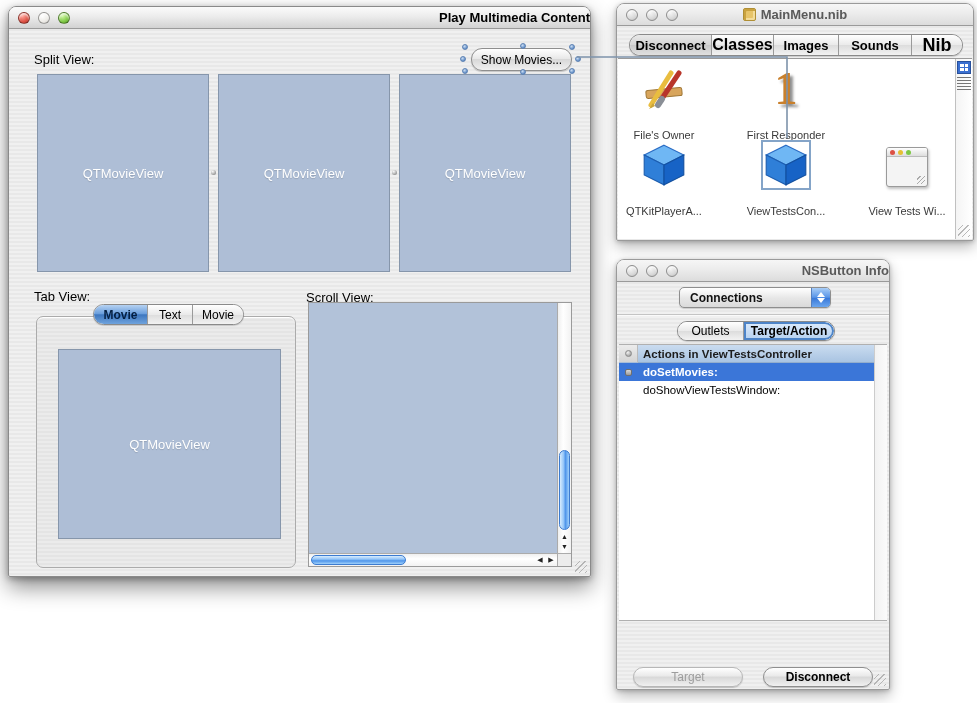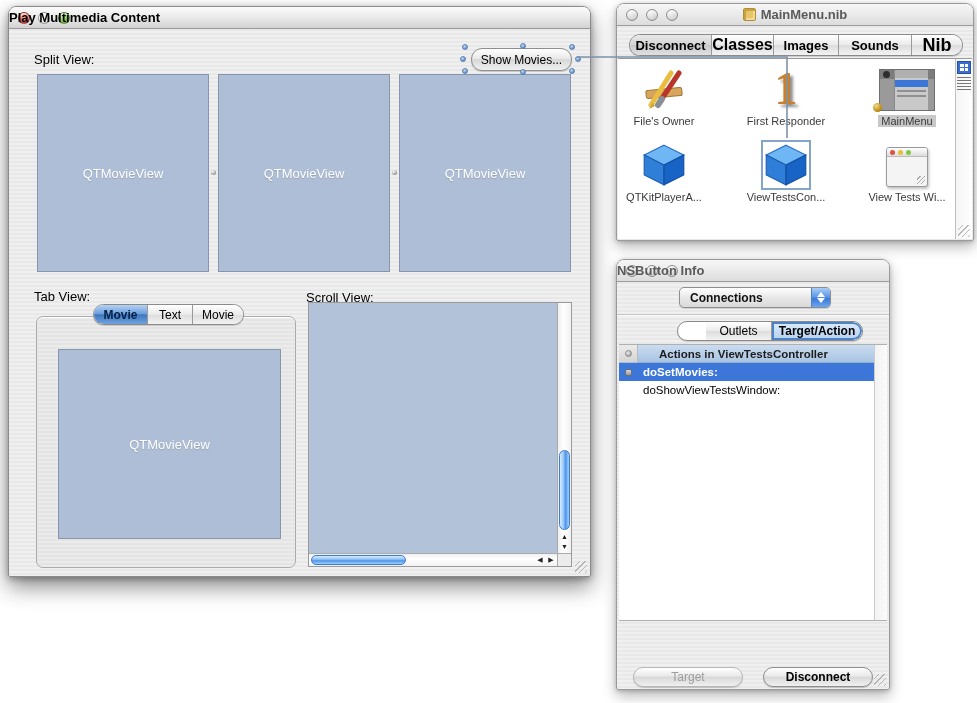--- a/index.html
+++ b/index.html
@@ -15,21 +15,21 @@
   }
   .shadow-strong { box-shadow: 0 10px 22px rgba(0,0,0,.45), 0 2px 6px rgba(0,0,0,.3); }
   .shadow-soft { box-shadow: 0 6px 14px rgba(0,0,0,.28), 0 1px 4px rgba(0,0,0,.2); }
   .titlebar {
     position: absolute; left:0; right:0; top:0; height: 22px;
     background: linear-gradient(180deg,#fbfbfb,#ececec 45%,#d2d2d2);
     border-bottom: 1px solid #9a9a9a; border-radius: 7px 7px 0 0;
   }
   .titlebar.inactive { background: linear-gradient(180deg,#f6f6f6,#ececec 45%,#dcdcdc); }
   .title {
-    position: absolute; left:0; right:0; top:3px; text-align:left;
+    position: absolute; left:0; right:0; top:3px; text-align:right;
     font-size: 13px; font-weight: bold; color:#000;
   }
   .title.inactive { color:#5a5a5a; }
   .lights { position:absolute; left:9px; top:5px; display:flex; gap:8px; }
   .light { width:12px; height:12px; border-radius:50%; border:1px solid rgba(0,0,0,.35);
            box-shadow: inset 0 2px 2px rgba(255,255,255,.7); }
   .light.red   { background: radial-gradient(circle at 35% 30%, #ffa79d, #dd5144 60%, #a52f24); }
   .light.pale  { background: radial-gradient(circle at 35% 30%, #ffffff, #eceae6 60%, #c9c7c2); }
   .light.green { background: radial-gradient(circle at 35% 30%, #d2f7a8, #7ec845 60%, #4c8a1d); }
   .light.gray  { background: radial-gradient(circle at 35% 30%, #f4f4f4, #d8d8d8 60%, #b5b5b5); border-color:#8e8e8e; }
@@ -89,21 +89,21 @@
   .sb-arrow { position:absolute; font-size:7px; color:#222; text-align:center; line-height:10px; width:100%; }
 
   .grip { position:absolute; width:12px; height:12px;
     background: repeating-linear-gradient(135deg, rgba(0,0,0,0) 0 3px, #a8a8a8 3px 4px);
     opacity:.8; }
 
   
   .nib-white { position:absolute; left:1px; right:1px; bottom:1px; background:#fff; border-top:1px solid #9a9a9a; }
   .nib-item { position:absolute; width:110px; text-align:center; }
   .nib-icon-wrap { height:46px; display:flex; align-items:flex-end; justify-content:center; }
-  .nib-label { font-size:11px; color:#3a3a3a; margin-top:4px; }
+  .nib-label { font-size:11px; color:#3a3a3a; margin-top:18px; }
   .nib-col { position:absolute; top:0; bottom:0; right:0; width:17px;
     border-left:1px solid #c0c0c0; background:linear-gradient(90deg,#f4f4f4,#ffffff); }
 
   .sel-ring { outline:2px solid #84a4c8; outline-offset:1px; }
 
   
   .popup {
     position:absolute; height:21px; border:1px solid #8e8e8e; border-radius:5px;
     background: linear-gradient(180deg,#ffffff,#e6e6e6 55%,#dadada);
     display:flex; align-items:center; font-size:12px; font-weight:bold; color:#111;
@@ -112,21 +112,21 @@
   .popup-cap { position:absolute; right:0; top:0; bottom:0; width:19px; border-left:1px solid #5580c0;
     border-radius:0 4px 4px 0;
     background: linear-gradient(180deg,#a8cdf7,#5a96e8 48%,#3b7ad9 55%,#6aa6ef); }
   .tri-up { position:absolute; left:5px; top:4px; width:0; height:0;
     border-left:4px solid transparent; border-right:4px solid transparent; border-bottom:5px solid #fff; }
   .tri-down { position:absolute; left:5px; bottom:4px; width:0; height:0;
     border-left:4px solid transparent; border-right:4px solid transparent; border-top:5px solid #fff; }
 
   .row { display:flex; align-items:center; height:18px; font-size:11.5px; }
   .row-gutter { width:19px; align-self:stretch; display:flex; align-items:center; justify-content:center; }
-  .list-header-main { flex:1; align-self:stretch; display:flex; align-items:center; padding-left:21px;
+  .list-header-main { flex:1; align-self:stretch; display:flex; align-items:center; padding-left:5px;
     background: linear-gradient(180deg,#cadcf0,#a9c4e2); border-bottom:1px solid #93aecd;
     font-weight:bold; color:#1c1c1c; }
   .ball { width:7px; height:7px; border-radius:50%;
     background: radial-gradient(circle at 35% 30%, #f2f2f2, #a8a8a8 70%, #7a7a7a); border:1px solid #8a8a8a; }
   .sqdot { width:7px; height:7px; border-radius:2px;
     background: linear-gradient(180deg,#d9d9d9,#9a9a9a); border:1px solid #6f6f6f; }
 
   svg.overlay { position:absolute; left:0; top:0; z-index:100; pointer-events:none; }
 </style>
 </head>
@@ -238,36 +238,20 @@
         </svg>
       </div>
       <div class="nib-label">File's Owner</div>
     </div>
     <div class="nib-item" style="left:113px; top:6px;">
       <div class="nib-icon-wrap">
         <div style="font-family:'Liberation Serif',serif; font-size:46px; line-height:44px; font-weight:bold; color:#c9802c; text-shadow:3px 3px 3px rgba(0,0,0,.45);">1</div>
       </div>
       <div class="nib-label">First Responder</div>
     </div>
-    <div class="nib-item" style="left:234px; top:6px;">
-      <div class="nib-icon-wrap" style="position:relative;">
-        <div style="position:relative; width:56px; height:42px; background:#9a9a9a; border:1px solid #6e6e6e;">
-          <div style="position:absolute; left:0; top:0; right:0; height:9px; background:#7c7c7c;"></div>
-          <div style="position:absolute; left:3px; top:1px; width:7px; height:7px; border-radius:50%; background:#2e2e2e;"></div>
-          <div style="position:absolute; left:14px; top:0; width:34px; height:40px; background:#c9c9c9; border-left:1px solid #888;">
-            <div style="height:8px; background:#b0b0b0;"></div>
-            <div style="height:7px; margin-top:2px; background:#3b76d8;"></div>
-            <div style="height:2px; margin:3px 2px 0; background:#8f8f8f;"></div>
-            <div style="height:2px; margin:3px 2px 0; background:#8f8f8f;"></div>
-          </div>
-          <div style="position:absolute; left:-7px; bottom:-2px; width:9px; height:9px; border-radius:50%; background:radial-gradient(circle at 35% 30%, #f0d98a, #b8860b 70%, #7a5a06);"></div>
-        </div>
-      </div>
-      <div class="nib-label"><span style="background:#c8c8c8; padding:0 3px;">MainMenu</span></div>
-    </div>
 
     <div class="nib-item" style="left:-9px; top:82px;text-align:center;">
       <div class="nib-icon-wrap">
         <svg width="44" height="44" viewBox="0 0 40 40">
           <polygon points="20,2 38,11 20,20 2,11" fill="#6fb7f4" stroke="#2a6cc4" stroke-width="1"></polygon>
           <polygon points="2,11 20,20 20,38 2,29" fill="#2f7fd8" stroke="#1b5cae" stroke-width="1"></polygon>
           <polygon points="38,11 20,20 20,38 38,29" fill="#1763c6" stroke="#124f9e" stroke-width="1"></polygon>
         </svg>
       </div>
       <div class="nib-label">QTKitPlayerA...</div>
@@ -312,21 +296,21 @@
   <div class="popup" style="left:62px; top:27px; width:152px; padding-left:10px;">
     <span>Connections</span>
     <span class="popup-cap">
       <span class="tri-up"></span>
         <span class="tri-down"></span>
     </span>
   </div>
 
   <div style="position:absolute; left:0; right:0; top:54px; height:1px; background:#c4c4c4; box-shadow:0 1px 0 #fafafa;"></div>
 
-  <div class="tabset" style="left:60px; top:61px; height:20px;padding-left:28px;">
+  <div class="tabset" style="left:60px; top:61px; height:20px;">
     <div class="tabseg" style="width:66px;">Outlets</div>
     <div class="tabseg" style="width:90px; background:linear-gradient(180deg,#ddebfb,#b5d1f0); box-shadow:inset 0 0 0 2px #4d84c8; border-radius:0 10px 10px 0; font-weight:bold;">Target/Action</div>
   </div>
 
   <div style="position:absolute; left:2px; right:2px; top:84px; bottom:68px; background:#fff; border-top:1px solid #b0b0b0; border-bottom:1px solid #b0b0b0;">
     <div style="position:absolute; top:0; bottom:0; right:0; width:13px; border-left:1px solid #cccccc; background:linear-gradient(90deg,#f2f2f2,#fbfbfb);"></div>
 
     <div style="margin-right:13px;">
       <div class="row">
         <span class="row-gutter" style="background:linear-gradient(180deg,#ececec,#d4d4d4); border-right:1px solid #bbb; border-bottom:1px solid #a9bed8;">

